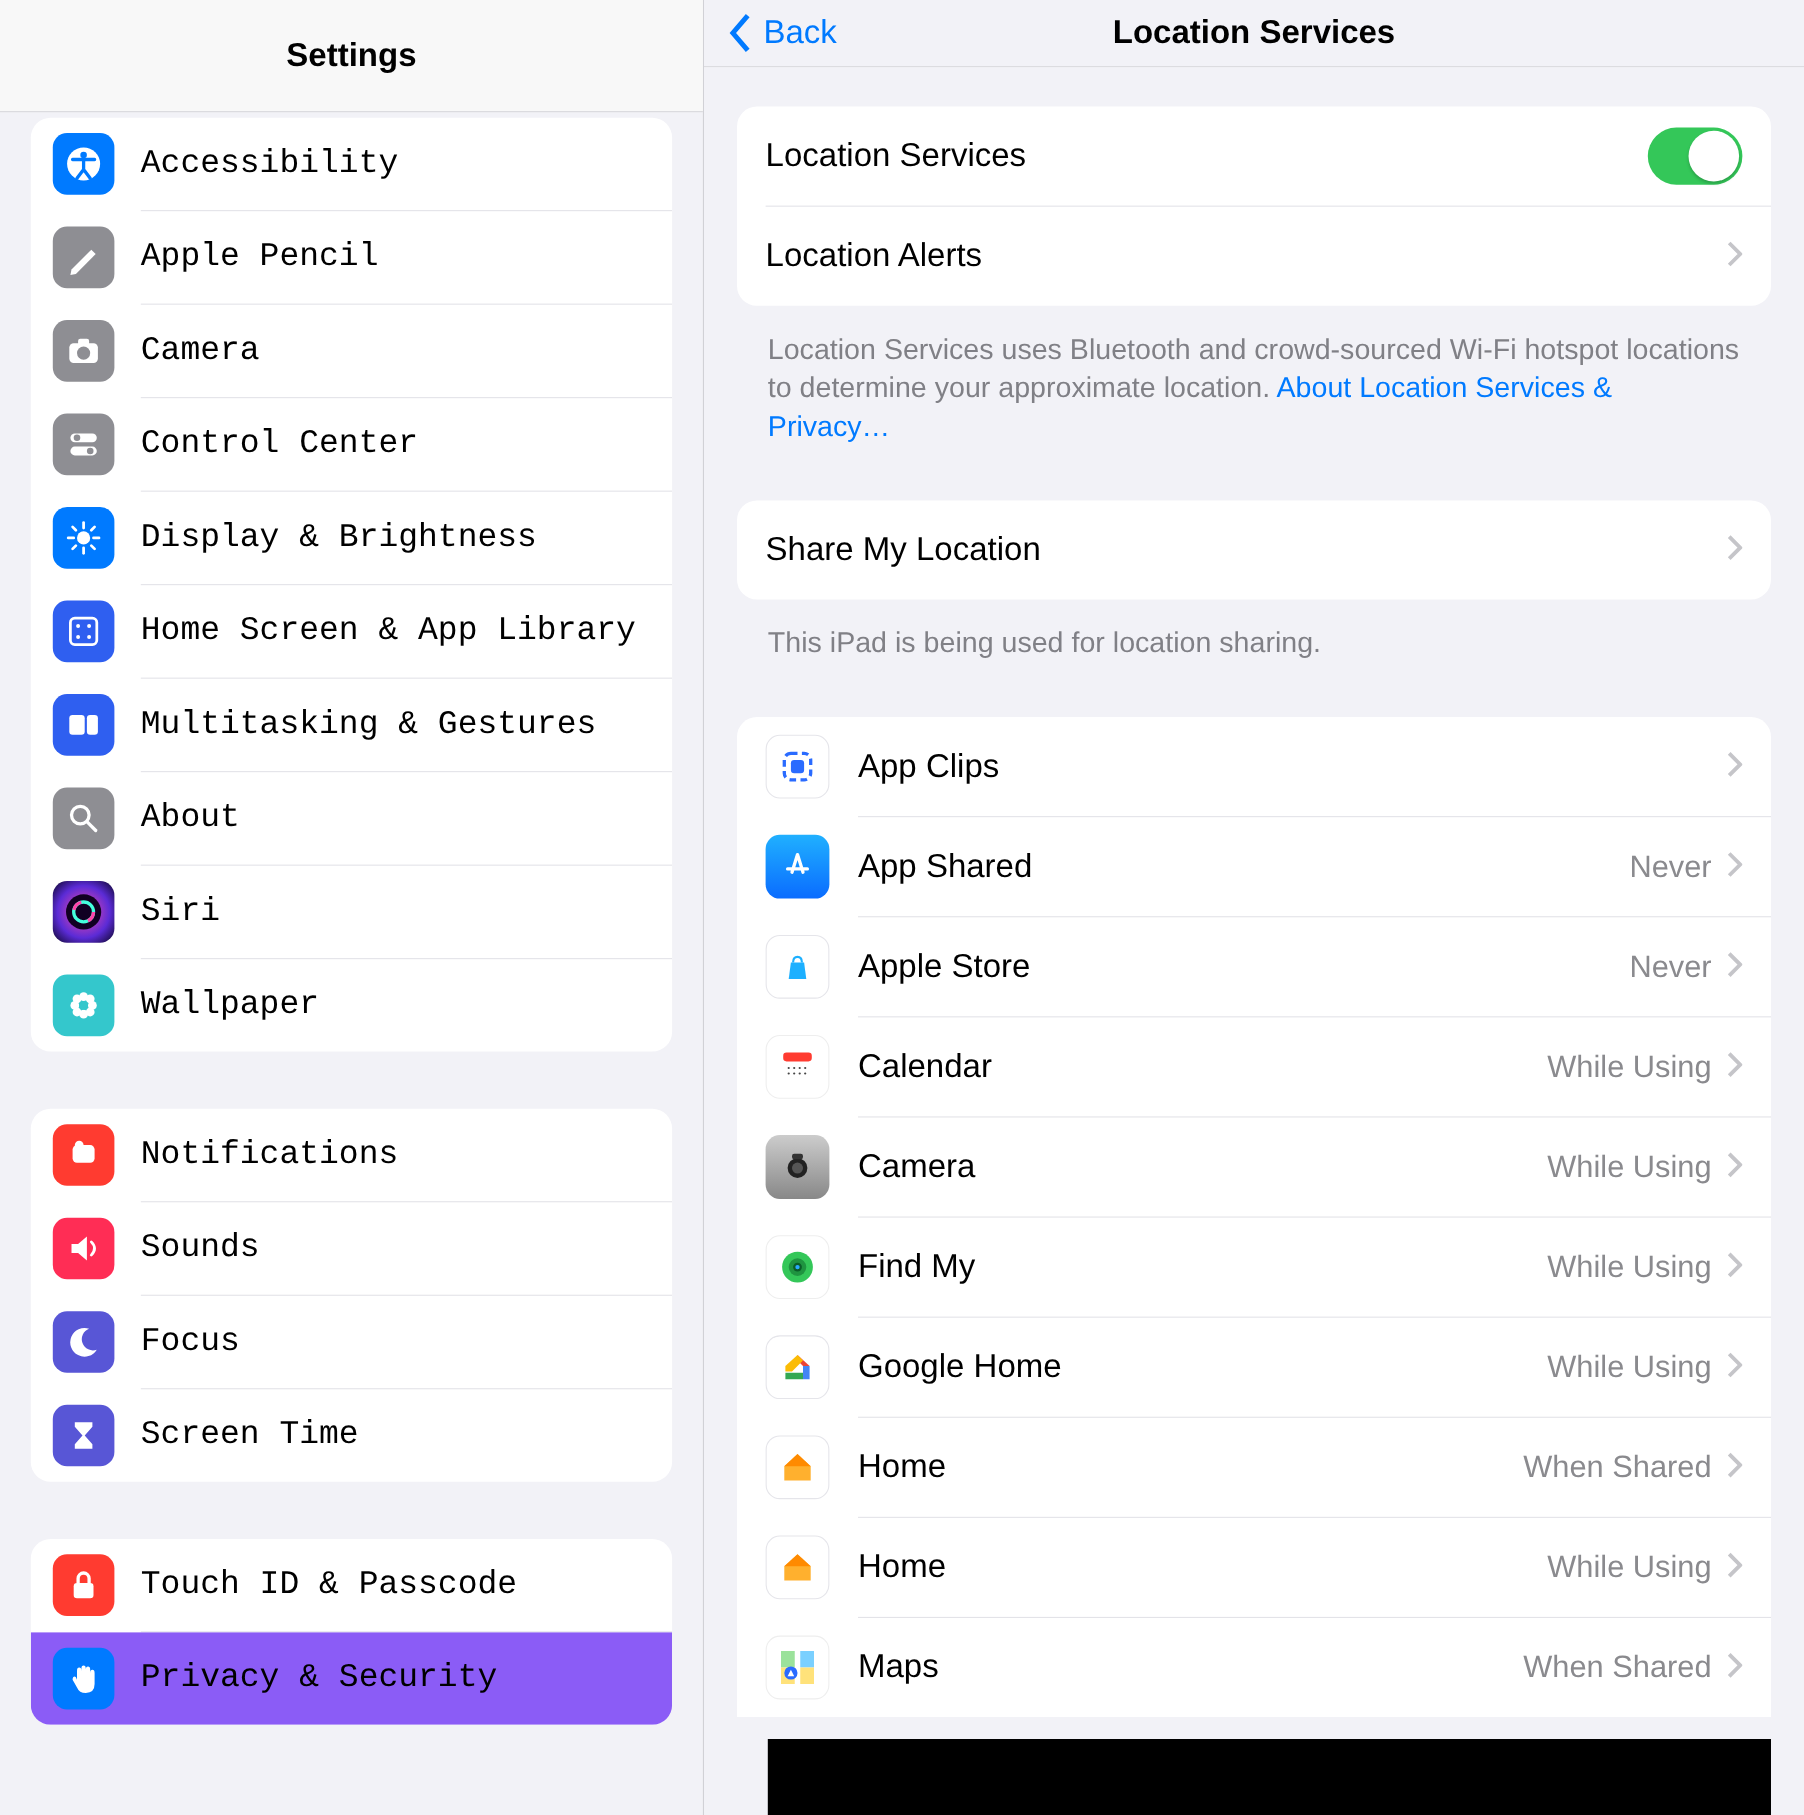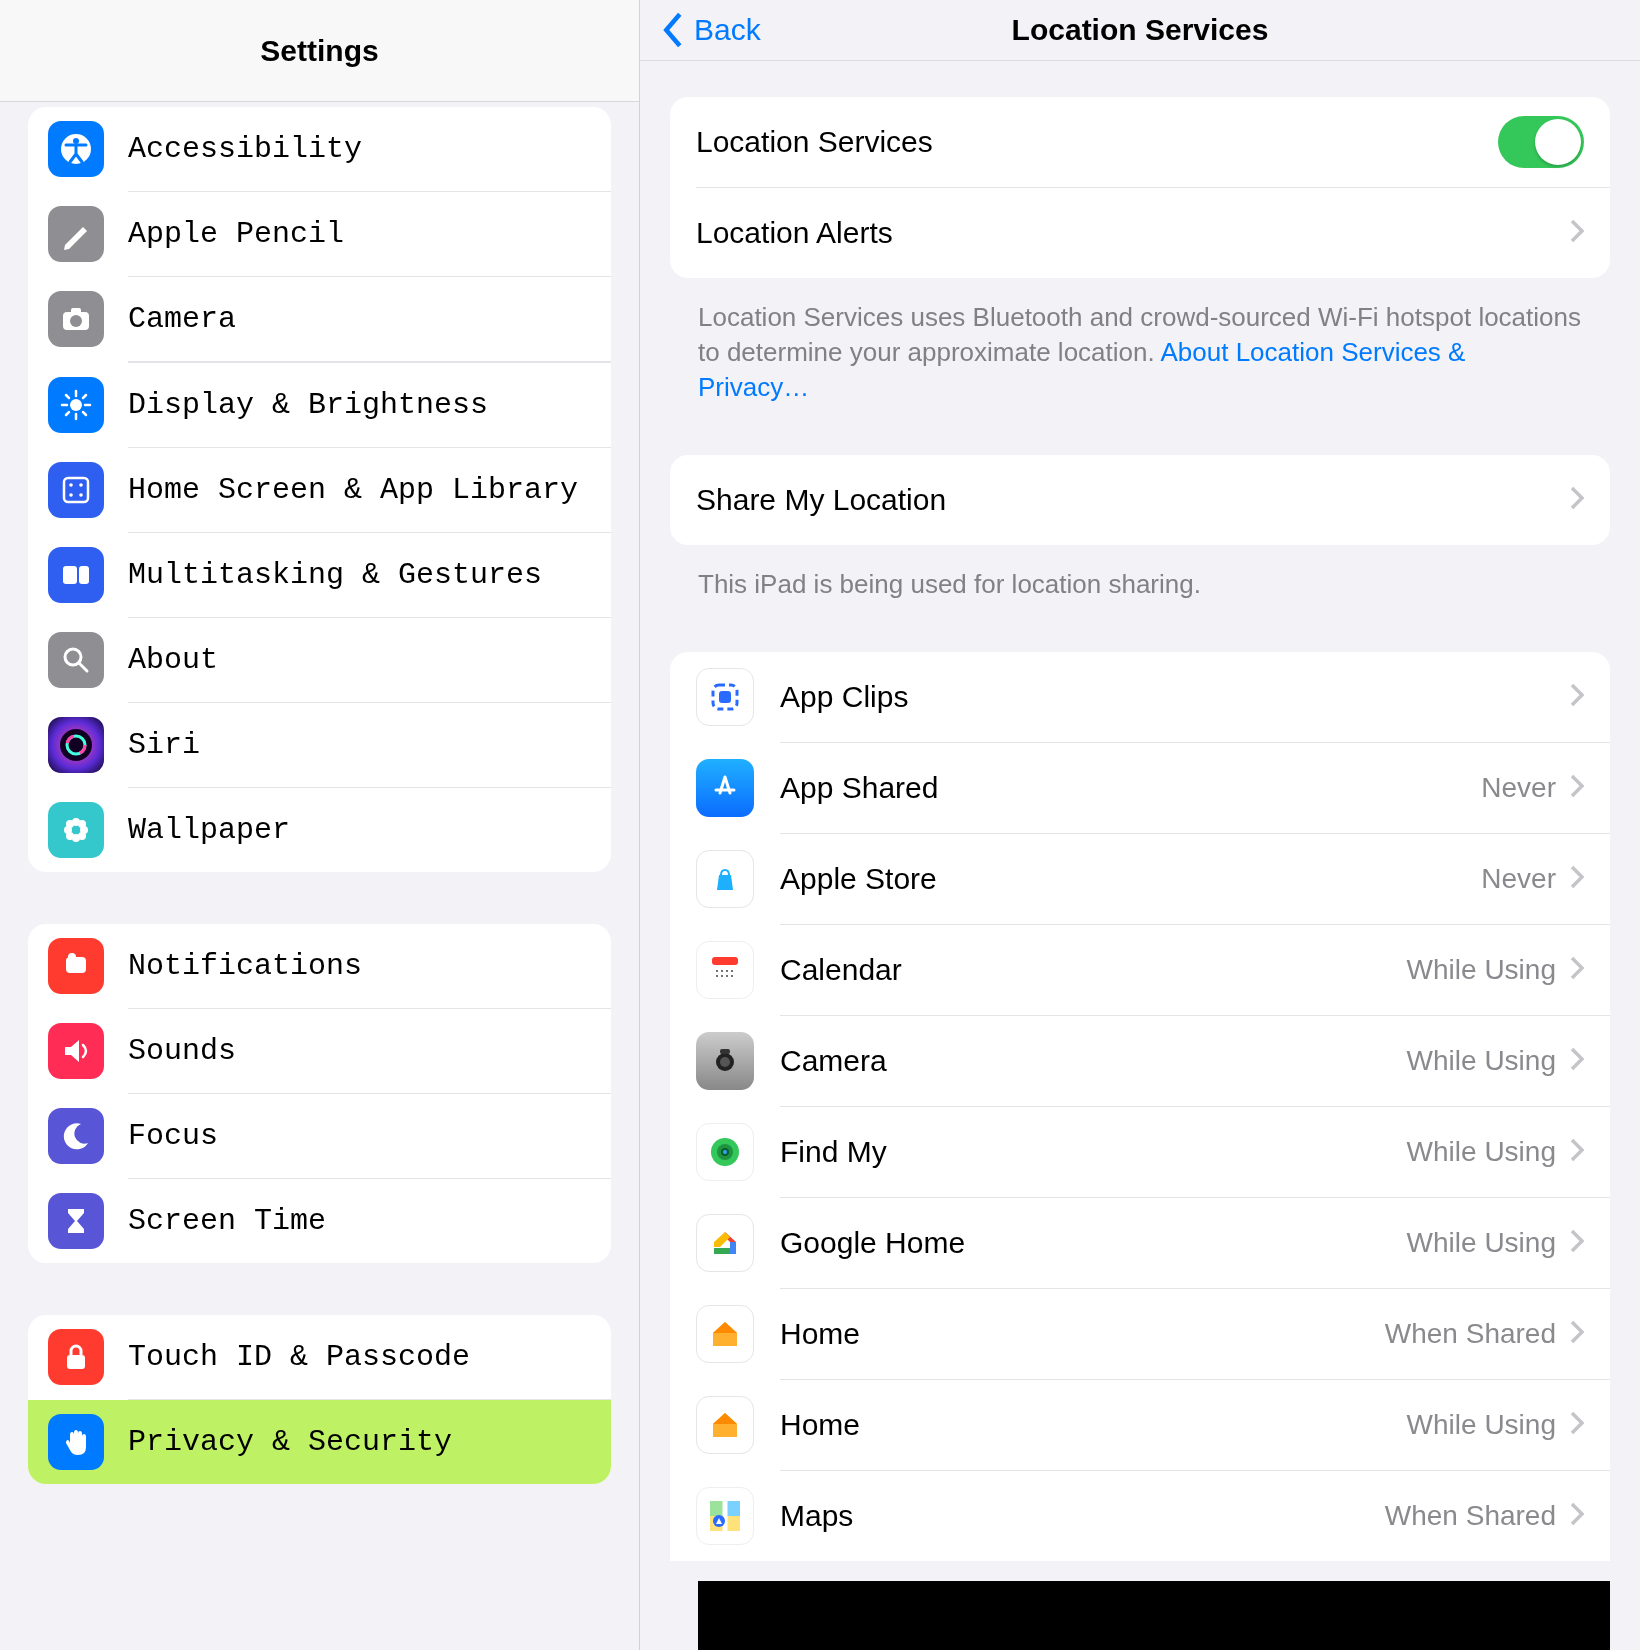--- a/index.html
+++ b/index.html
@@ -44,21 +44,21 @@
     overflow: hidden;
   }
   .group.first { margin-top: 5px; }
   .row {
     display: flex;
     align-items: center;
     padding: 14px 20px;
     cursor: pointer;
     font-family: Liberation Mono, monospace;
   }
-  .row.selected { background: #bef264; }
+  .row.selected { background: #8b5cf6; }
   .row .icon {
     width: 56px;
     height: 56px;
     border-radius: 13px;
     flex-shrink: 0;
     display: flex;
     align-items: center;
     justify-content: center;
   }
   .row .icon svg { width: 34px; height: 34px; fill: #fff; }
@@ -216,20 +216,31 @@
             <div class="icon" style="background:#8e8e93">
               <svg viewBox="0 0 34 34">
                 <rect x="4" y="10" width="26" height="18" rx="4" fill="#fff"></rect>
                 <circle cx="17" cy="19" r="6" fill="#8e8e93"></circle>
                 <rect x="12" y="6" width="10" height="6" rx="2" fill="#fff"></rect>
               </svg>
             </div>
             <div class="label">Camera</div>
           </div>
           <div class="row-sep"></div>
+          <div class="row">
+            <div class="icon" style="background:#8e8e93">
+              <svg viewBox="0 0 34 34">
+                <rect x="5" y="7" width="24" height="8" rx="4" fill="#fff"></rect>
+                <circle cx="11" cy="11" r="3" fill="#8e8e93"></circle>
+                <rect x="5" y="19" width="24" height="8" rx="4" fill="#fff"></rect>
+                <circle cx="23" cy="23" r="3" fill="#8e8e93"></circle>
+              </svg>
+            </div>
+            <div class="label">Control Center</div>
+          </div>
           <div class="row-sep"></div>
           <div class="row">
             <div class="icon" style="background:#007aff">
               <svg viewBox="0 0 34 34">
                 <circle cx="17" cy="17" r="6" fill="#fff"></circle>
                 <g stroke="#fff" stroke-width="2.5" stroke-linecap="round">
                   <line x1="17" y1="3" x2="17" y2="8"></line>
                   <line x1="17" y1="26" x2="17" y2="31"></line>
                   <line x1="3" y1="17" x2="8" y2="17"></line>
                   <line x1="26" y1="17" x2="31" y2="17"></line>

